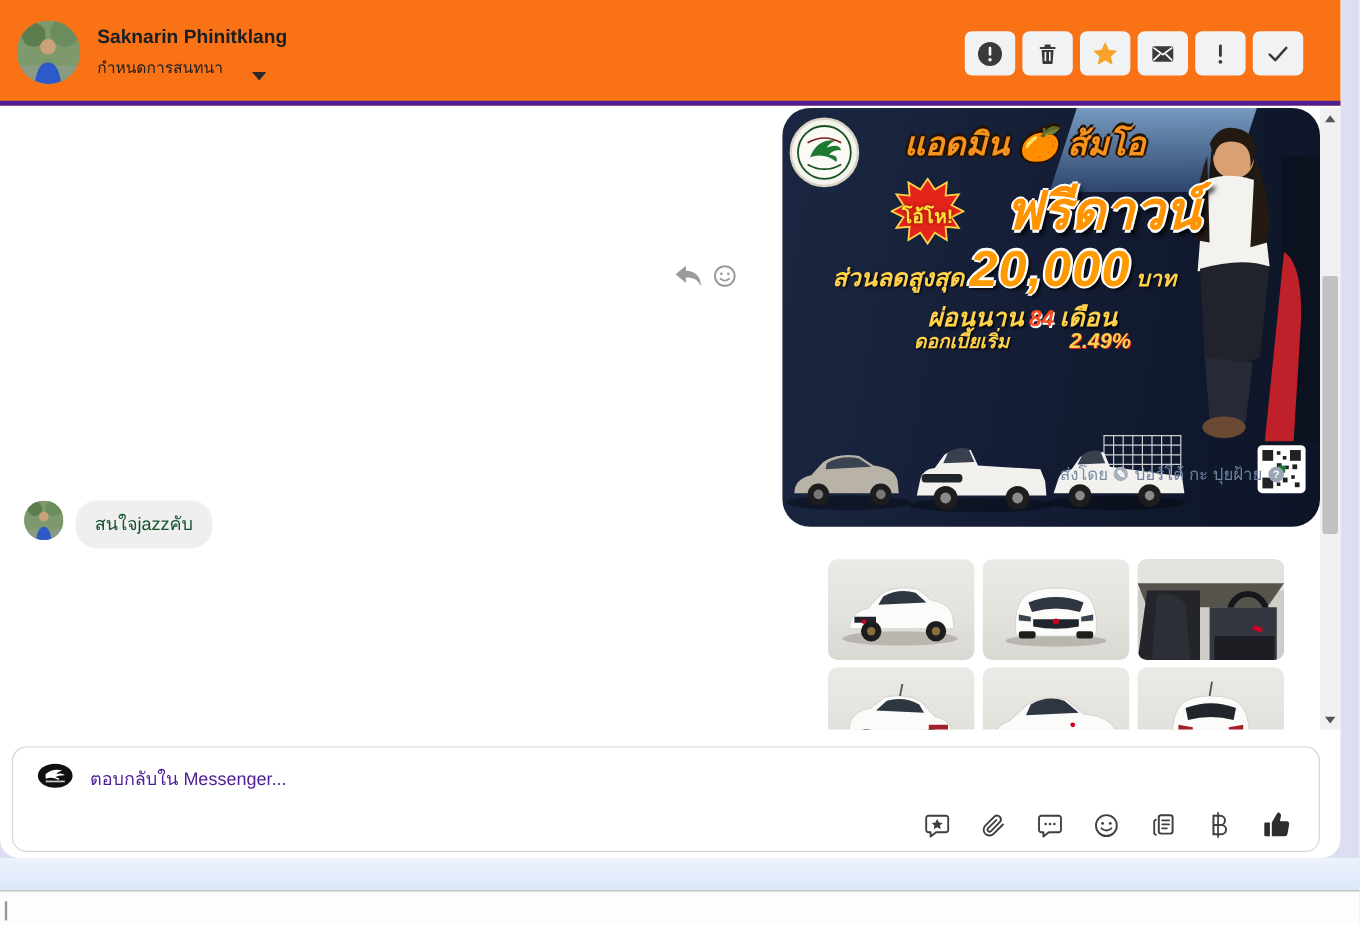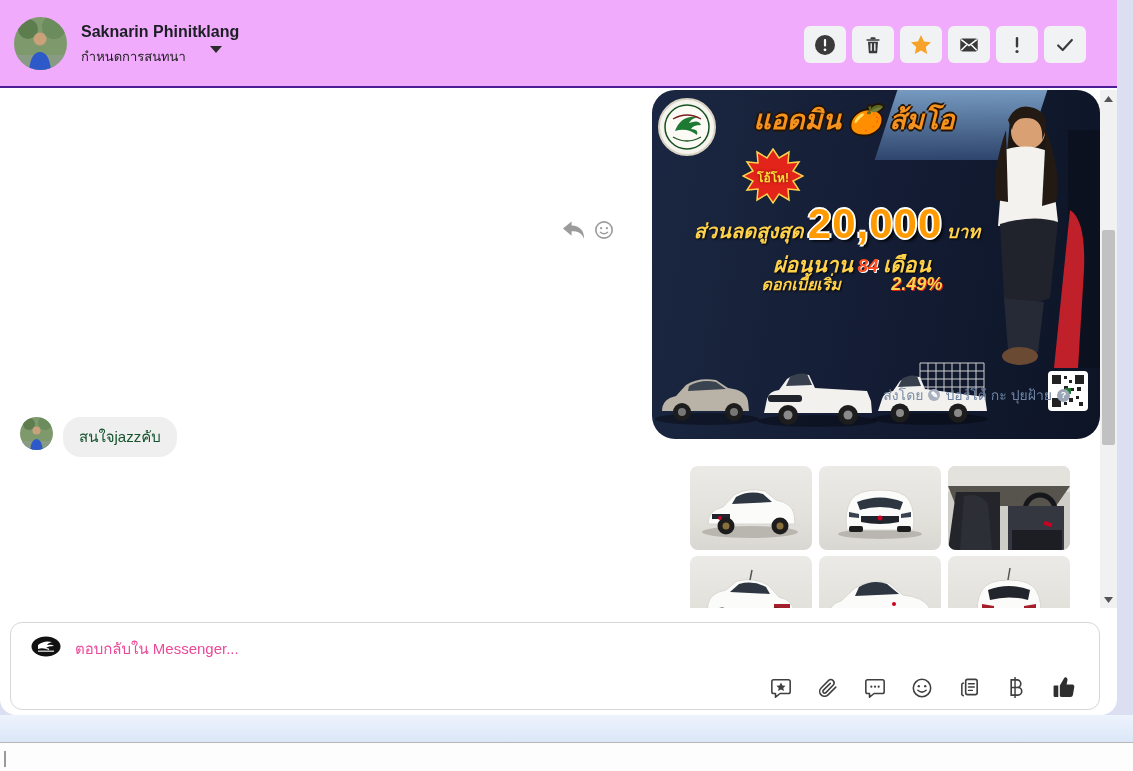--- a/index.html
+++ b/index.html
@@ -10,28 +10,28 @@
     position:relative;
     overflow:hidden;
   }
   .card {
     position:absolute; left:0; top:0; width:1117px; height:715px;
     background:#fff; border-radius:0 0 16px 16px;
   }
   
   .header {
     position:absolute; left:0; top:0; width:1117px; height:88px;
-    background:#f0abfc; border-bottom:2px solid #4c1d95;
+    background:#f97316; border-bottom:4px solid #4c1d95;
   }
   .hdr-avatar {
     position:absolute; left:14px; top:17px; width:53px; height:53px;
     border-radius:50%; overflow:hidden;
   }
   .hdr-name { position:absolute; left:81px; top:23px; font-size:16px; font-weight:bold; color:#1b1e22; }
-  .subtitle-row { position:absolute; left:81px; top:46px; display:flex; align-items:flex-start; gap:24px; cursor:pointer; }
+  .subtitle-row { position:absolute; left:81px; top:46px; display:flex; align-items:flex-end; gap:24px; cursor:pointer; }
   .subtitle { font-size:13px; color:#1f1f1f; }
   .tri-down { width:0; height:0; border-left:6px solid transparent; border-right:6px solid transparent; border-top:7px solid #2b2b2b; }
   .actions { position:absolute; right:31px; top:26px; display:flex; gap:6px; }
   .action-btn {
     width:42px; height:37px; background:#f1f2f4; border-radius:6px;
     display:flex; align-items:center; justify-content:center; cursor:pointer;
   }
   
   .chat { position:absolute; left:0; top:90px; width:1100px; height:518px; overflow:hidden; background:#fff; }
   .ad {
@@ -46,31 +46,31 @@
   }
   .ad-line1 {
     position:absolute; left:72px; top:8px; width:260px; text-align:center;
     font-size:27px; font-weight:bold; font-style:italic; color:#f6921e;
     text-shadow:-2px 0 #241303, 2px 0 #241303, 0 -2px #241303, 0 2px #241303;
     white-space:nowrap;
   }
   .burst { position:absolute; left:90px; top:58px; width:62px; height:58px; }
   .burst-label {
     position:absolute; left:0; top:20px; width:62px; text-align:center;
-    font-size:12px; font-weight:bold; color:#ffe13a; text-shadow:0 0 3px #7a0b00; z-index:2;
+    font-size:16px; font-weight:bold; color:#ffe13a; text-shadow:0 0 3px #7a0b00; z-index:2;
   }
   .ad-headline {
     position:absolute; left:152px; top:50px; width:230px; text-align:center;
     font-size:44px; font-weight:bold; font-style:italic; color:#ff9300;
     text-shadow:-2px 0 #fff, 2px 0 #fff, 0 -2px #fff, 0 2px #fff, 3px 4px 4px #000;
     white-space:nowrap;
   }
   .ad-discount { position:absolute; left:10px; top:110px; width:350px; text-align:center; white-space:nowrap; }
   .ad-discount .pre { font-size:20px; font-weight:bold; color:#ffd24a; text-shadow:1px 1px 2px #000; font-style:italic; }
-  .ad-discount .amount { font-size:42px; font-weight:bold; color:#ff9b00; text-shadow:-2px 0 #fff,2px 0 #fff,0 -2px #fff,0 2px #fff,3px 3px 3px #000; letter-spacing:1px;text-align:center; }
+  .ad-discount .amount { font-size:42px; font-weight:bold; color:#ff9b00; text-shadow:-2px 0 #fff,2px 0 #fff,0 -2px #fff,0 2px #fff,3px 3px 3px #000; font-style:italic; letter-spacing:1px;text-align:center; }
   .ad-discount .suf { font-size:18px; font-weight:bold; color:#ffd24a; text-shadow:1px 1px 2px #000; font-style:italic; }
   .ad-install { position:absolute; left:60px; top:158px; width:280px; text-align:center; font-style:italic; white-space:nowrap; }
   .ad-install .y { font-size:21px; font-weight:bold; color:#ffd24a; text-shadow:1px 1px 2px #000; }
   .ad-install .r { font-size:19px; font-weight:bold; color:#ff4b1f; text-shadow:1px 1px 0 #fff; }
   .ad-interest { position:absolute; left:60px; top:182px; width:280px; text-align:center; font-style:italic; white-space:nowrap; }
   .ad-caption {
     position:absolute; right:8px; bottom:4px; font-size:11.5px; font-style:italic; font-weight:bold;
     color:#fff; text-shadow:1px 1px 2px #000;
   }
   .ad-cars { position:absolute; left:0; bottom:12px; width:340px; height:78px; }
@@ -112,21 +112,21 @@
   .vscroll { position:absolute; left:1100px; top:90px; width:17px; height:518px; background:#f1f1f1; }
   .vs-arrow { position:absolute; left:0; width:17px; height:17px; display:flex; align-items:center; justify-content:center; cursor:pointer; }
   .vs-thumb { position:absolute; left:2px; width:13px; background:#c1c1c1; border-radius:2px; cursor:pointer; }
 
   
   .composer {
     position:absolute; left:10px; top:622px; width:1090px; height:88px;
     border:1px solid #d6d6d6; border-radius:12px; background:#fff;
   }
   .composer-logo { position:absolute; left:20px; top:13px; width:30px; height:21px; }
-  .composer-placeholder { position:absolute; left:64px; top:14px; font-size:15px; color:#ec4899; cursor:text; }
+  .composer-placeholder { position:absolute; left:64px; top:14px; font-size:15px; color:#4c1d95; cursor:text; }
   .tools { position:absolute; right:22px; bottom:9px; display:flex; align-items:center; gap:25px; }
   .tools svg { cursor:pointer; }
 
   
   .band { position:absolute; left:0; top:715px; width:1133px; height:27px; background:linear-gradient(180deg,#edf3fc,#dbe7f8); }
   .rule { position:absolute; left:0; top:742px; width:1133px; height:1px; background:#b7b7b7; }
   .footer-white { position:absolute; left:0; top:743px; width:1133px; height:28px; background:#fdfdfd; }
   .caret { position:absolute; left:4px; top:751px; width:2px; height:16px; background:#9a9a9a; }
 </style>
 </head>
@@ -238,20 +238,21 @@
 
       <div class="ad-line1"><span>แอดมิน</span> <span>🍊</span> <span>ส้มโอ</span></div>
 
       <div class="burst">
         <svg width="62" height="58" viewBox="0 0 62 58">
           <path d="M31 1l6 9 10-6-1 11 11-1-6 9 10 5-10 5 6 9-11-1 1 11-10-6-6 9-6-9-10 6 1-11-11 1 6-9-10-5 10-5-6-9 11 1-1-11 10 6z" fill="#e2241b" stroke="#ffd24a" stroke-width="1.5"></path>
         </svg>
         <div class="burst-label">โอ้โห!</div>
       </div>
 
+      <div class="ad-headline">ฟรีดาวน์</div>
 
       <div class="ad-discount">
         <span class="pre">ส่วนลดสูงสุด</span>
         <span class="amount">20,000</span>
         <span class="suf">บาท</span>
       </div>
 
       <div class="ad-install">
         <span class="y">ผ่อนนาน</span>
         <span class="r">84</span>

